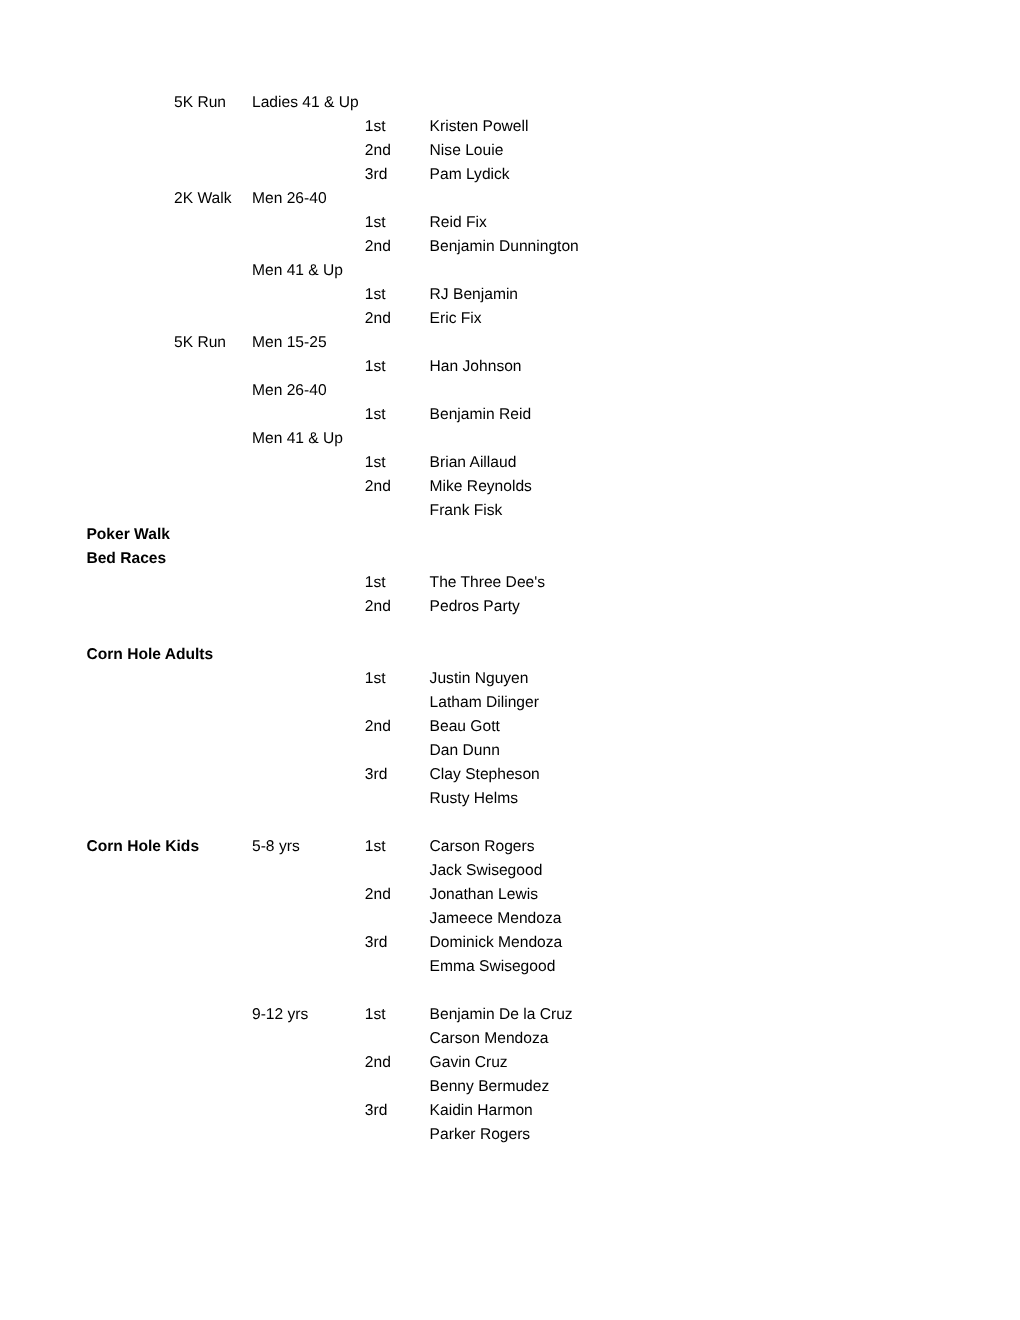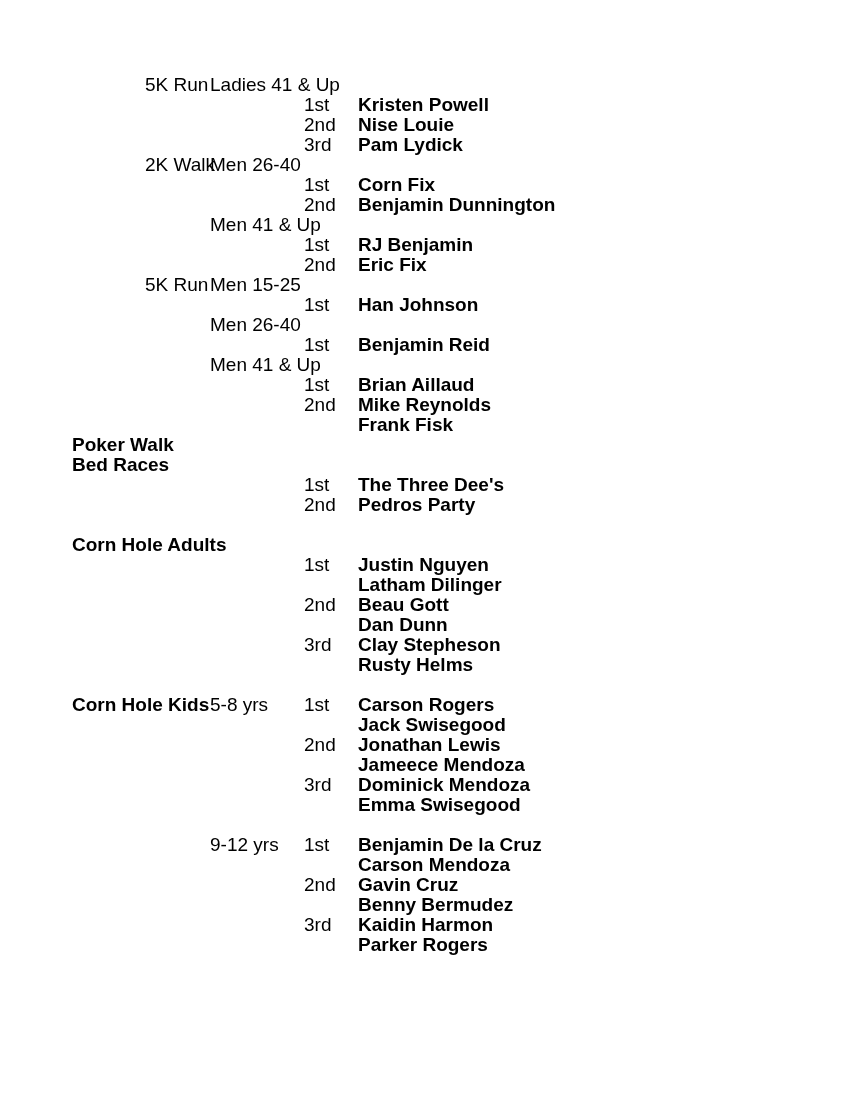--- a/index.html
+++ b/index.html
@@ -6,21 +6,21 @@
     margin: 0;
     padding: 0;
     background: #ffffff;
   }
   #page {
     position: relative;
     width: 850px;
     height: 1100px;
     background: #ffffff;
     font-family: "Liberation Sans", sans-serif;
-    font-size: 19px;
+    font-size: 13px;
     color: #000000;
     overflow: hidden;
   }
   #rows {
     position: absolute;
     top: 75px;
     left: 0;
     width: 850px;
   }
   .row {
@@ -32,21 +32,21 @@
   .cell {
     position: absolute;
     top: 0;
     height: 20px;
     line-height: 20px;
   }
   .c-category { left: 72px;  font-weight: bold; }
   .c-event    { left: 145px; }
   .c-division { left: 210px; }
   .c-rank     { left: 304px; text-align: center; }
-  .c-name     { left: 358px; font-weight: bold; }
+  .c-name     { left: 358px; }
 </style>
 </head>
 <body>
 
 <div id="page">
   <div id="rows">
       <div class="row">
         <span class="cell c-event">5K Run</span>
         <span class="cell c-division">Ladies 41 &amp; Up</span>
       </div>
@@ -61,21 +61,21 @@
       <div class="row">
         <span class="cell c-rank">3rd</span>
         <span class="cell c-name">Pam Lydick</span>
       </div>
       <div class="row">
         <span class="cell c-event">2K Walk</span>
         <span class="cell c-division">Men 26-40</span>
       </div>
       <div class="row">
         <span class="cell c-rank">1st</span>
-        <span class="cell c-name">Corn Fix</span>
+        <span class="cell c-name">Reid Fix</span>
       </div>
       <div class="row">
         <span class="cell c-rank">2nd</span>
         <span class="cell c-name">Benjamin Dunnington</span>
       </div>
       <div class="row">
         <span class="cell c-division">Men 41 &amp; Up</span>
       </div>
       <div class="row">
         <span class="cell c-rank">1st</span>

